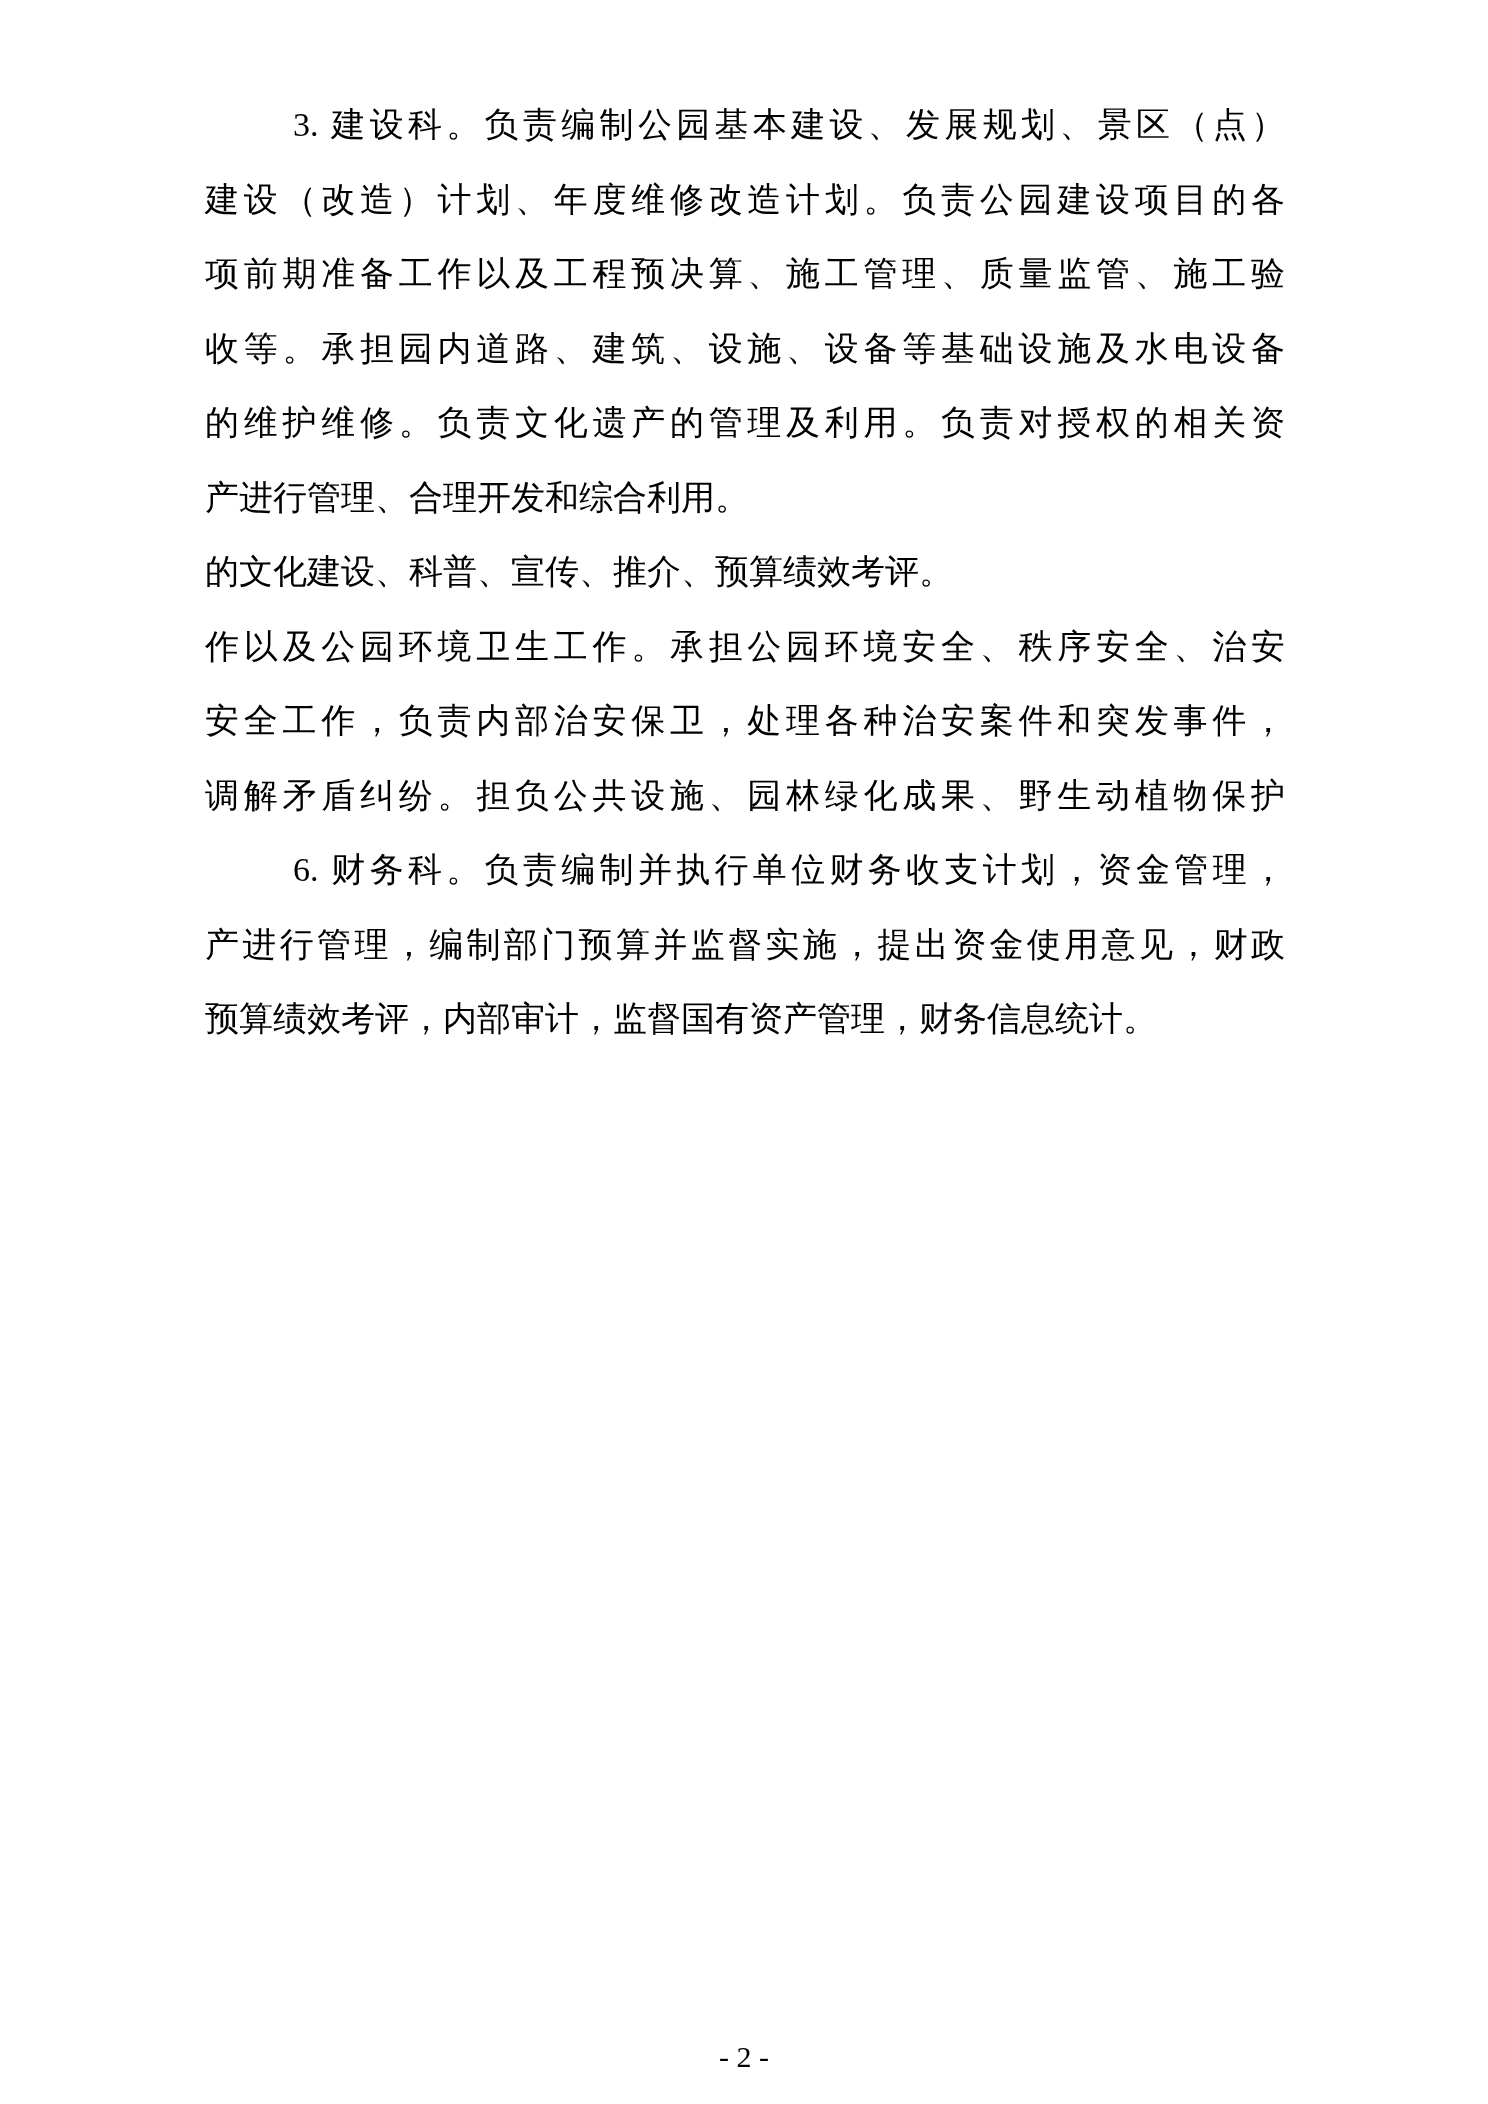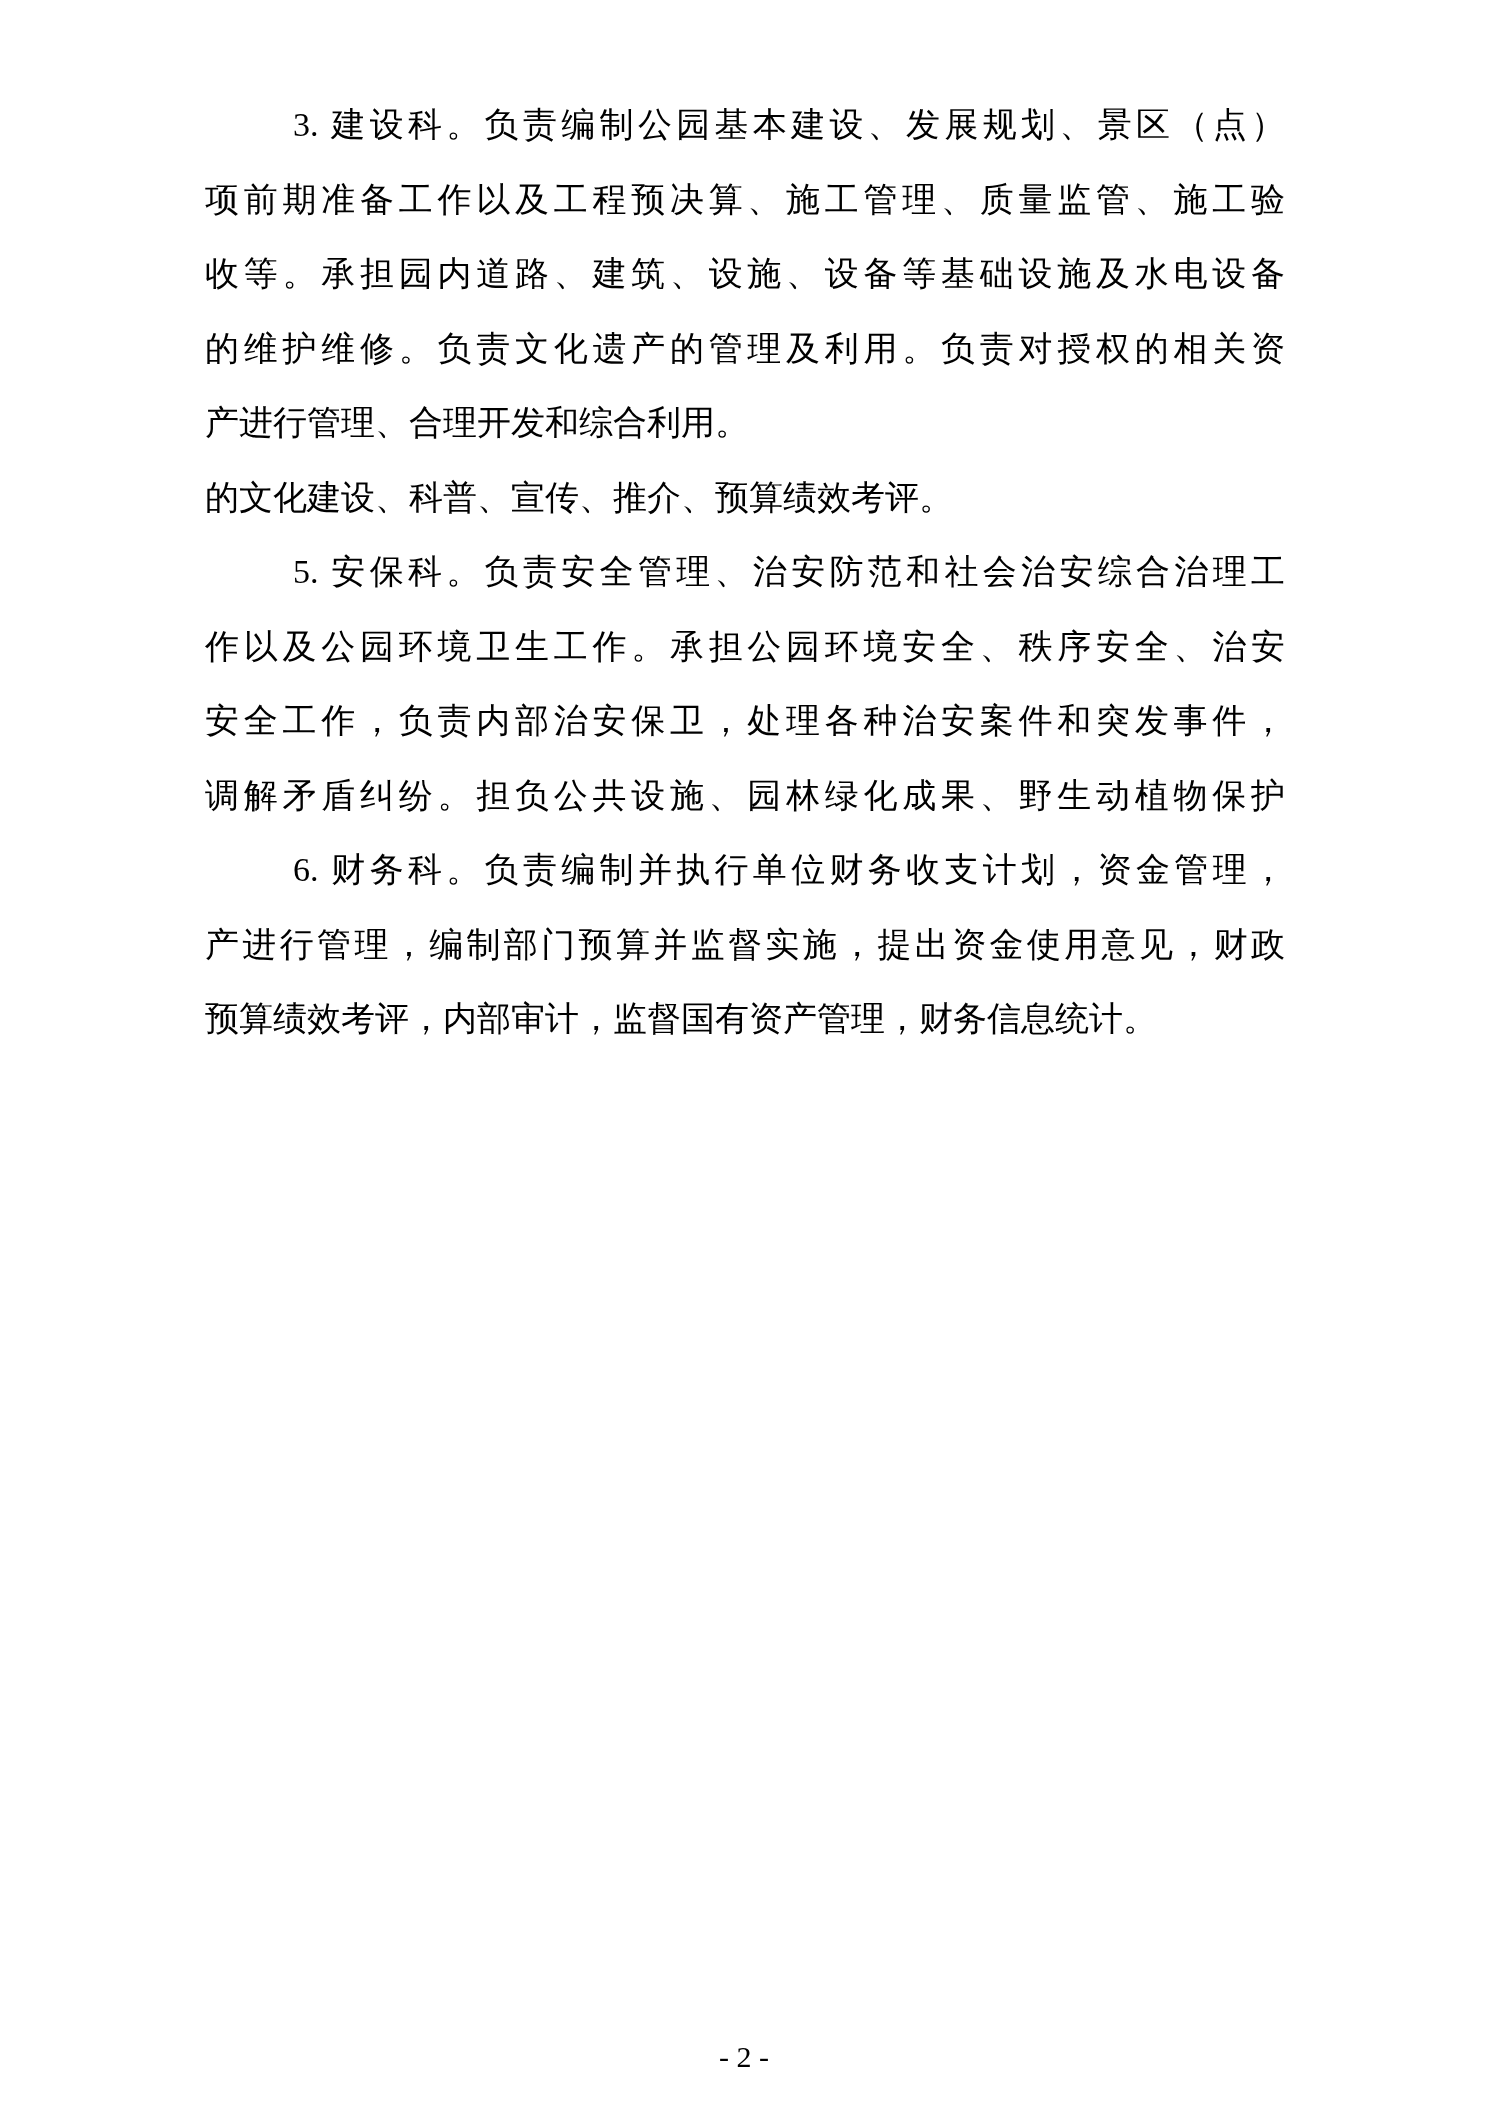--- a/index.html
+++ b/index.html
@@ -48,26 +48,26 @@
     line-height: 38px;
     color: #000000;
   }
 </style>
 </head>
 <body>
 
 <div class="page">
   <div class="text-block">
     <div class="line indent">3. 建设科。负责编制公园基本建设、发展规划、景区（点）</div>
+    <div class="line">建设（改造）计划、年度维修改造计划。负责公园建设项目的各</div>
     <div class="line">项前期准备工作以及工程预决算、施工管理、质量监管、施工验</div>
     <div class="line">收等。承担园内道路、建筑、设施、设备等基础设施及水电设备</div>
     <div class="line">的维护维修。负责文化遗产的管理及利用。负责对授权的相关资</div>
     <div class="line para-end">产进行管理、合理开发和综合利用。</div>
     <div class="line para-end">的文化建设、科普、宣传、推介、预算绩效考评。</div>
-    <div class="line indent">5. 安保科。负责安全管理、治安防范和社会治安综合治理工</div>
     <div class="line">作以及公园环境卫生工作。承担公园环境安全、秩序安全、治安</div>
     <div class="line">安全工作，负责内部治安保卫，处理各种治安案件和突发事件，</div>
     <div class="line">调解矛盾纠纷。担负公共设施、园林绿化成果、野生动植物保护</div>
     <div class="line indent">6. 财务科。负责编制并执行单位财务收支计划，资金管理，</div>
     <div class="line">产进行管理，编制部门预算并监督实施，提出资金使用意见，财政</div>
     <div class="line para-end">预算绩效考评，内部审计，监督国有资产管理，财务信息统计。</div>
   </div>
   <div class="footer">- 2 -</div>
 </div>
 

